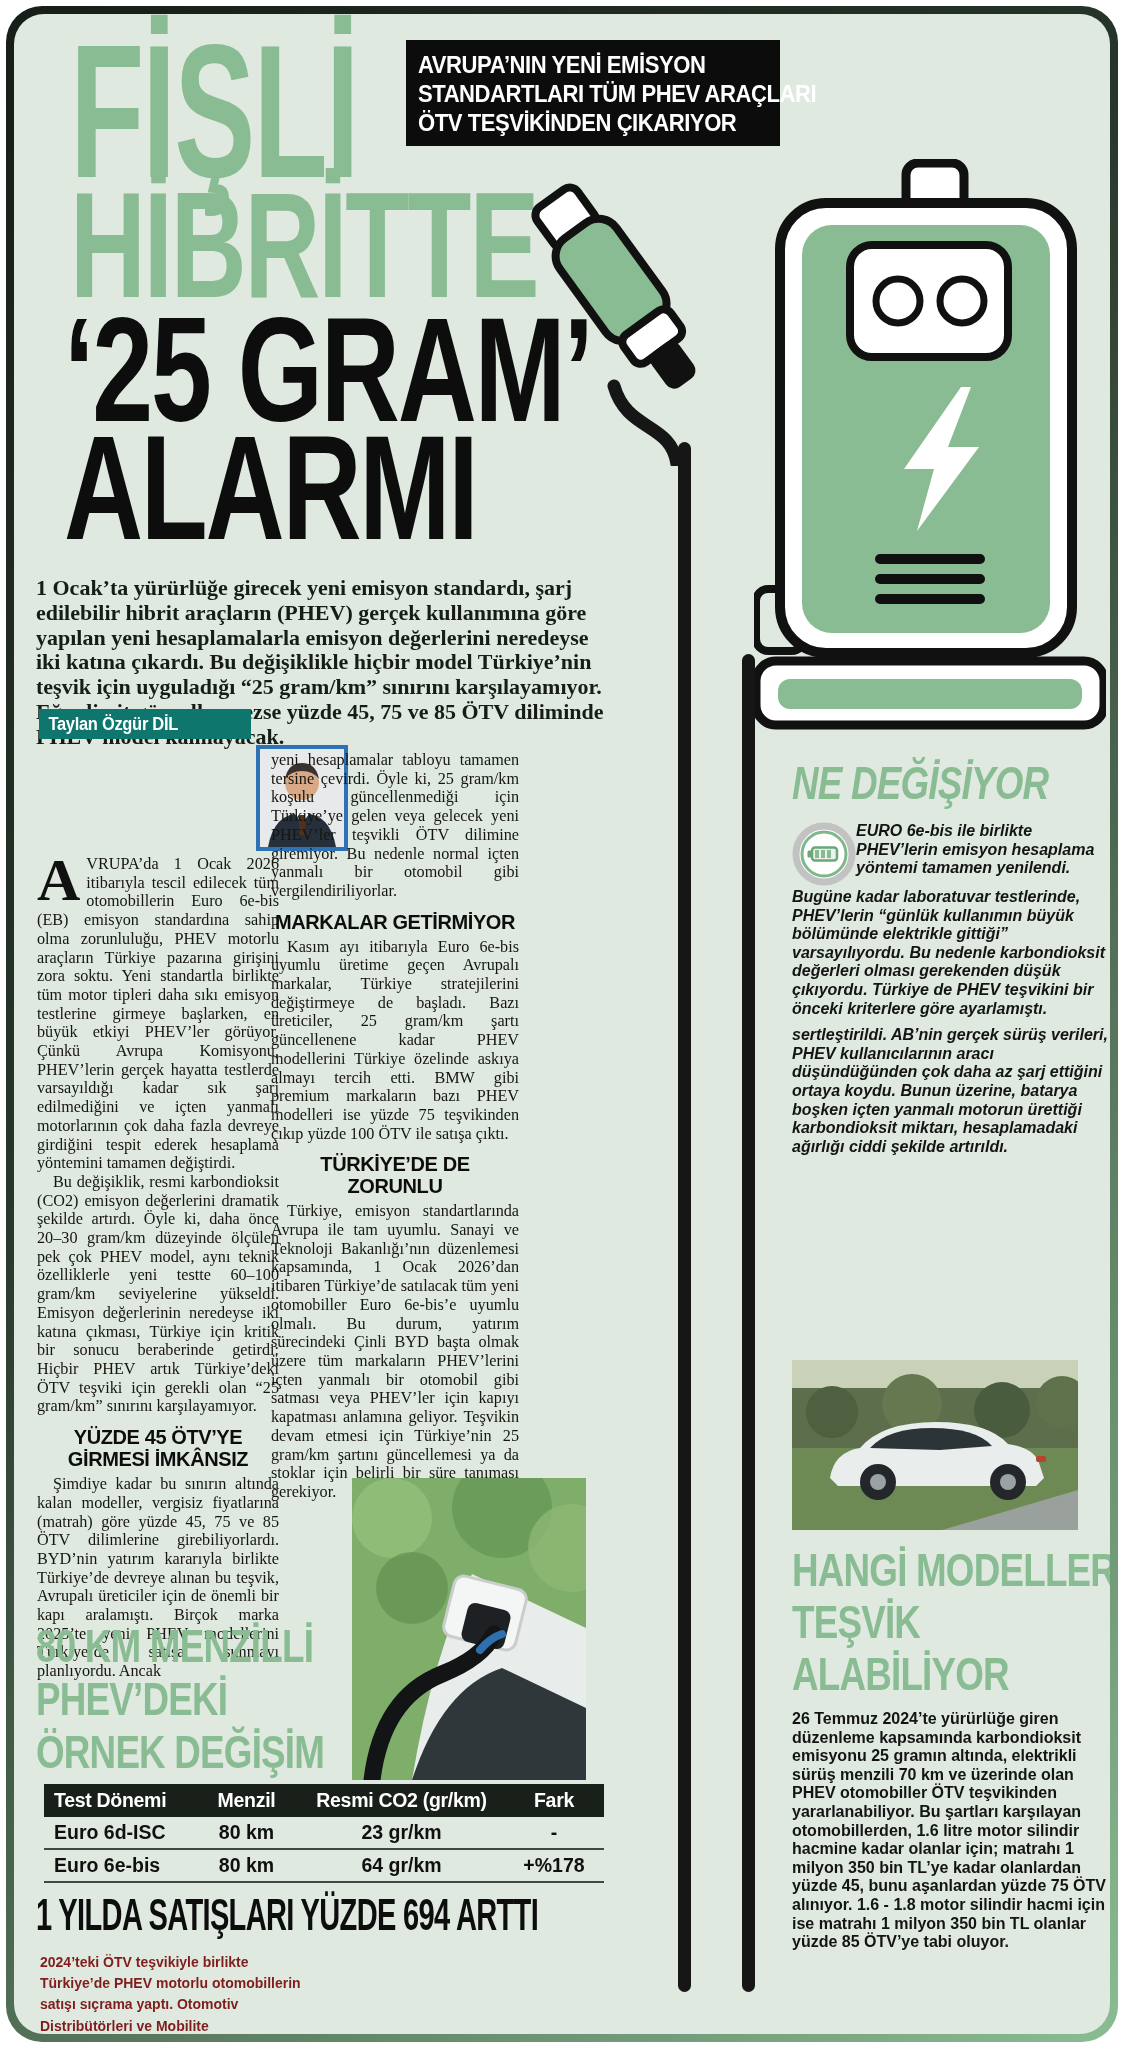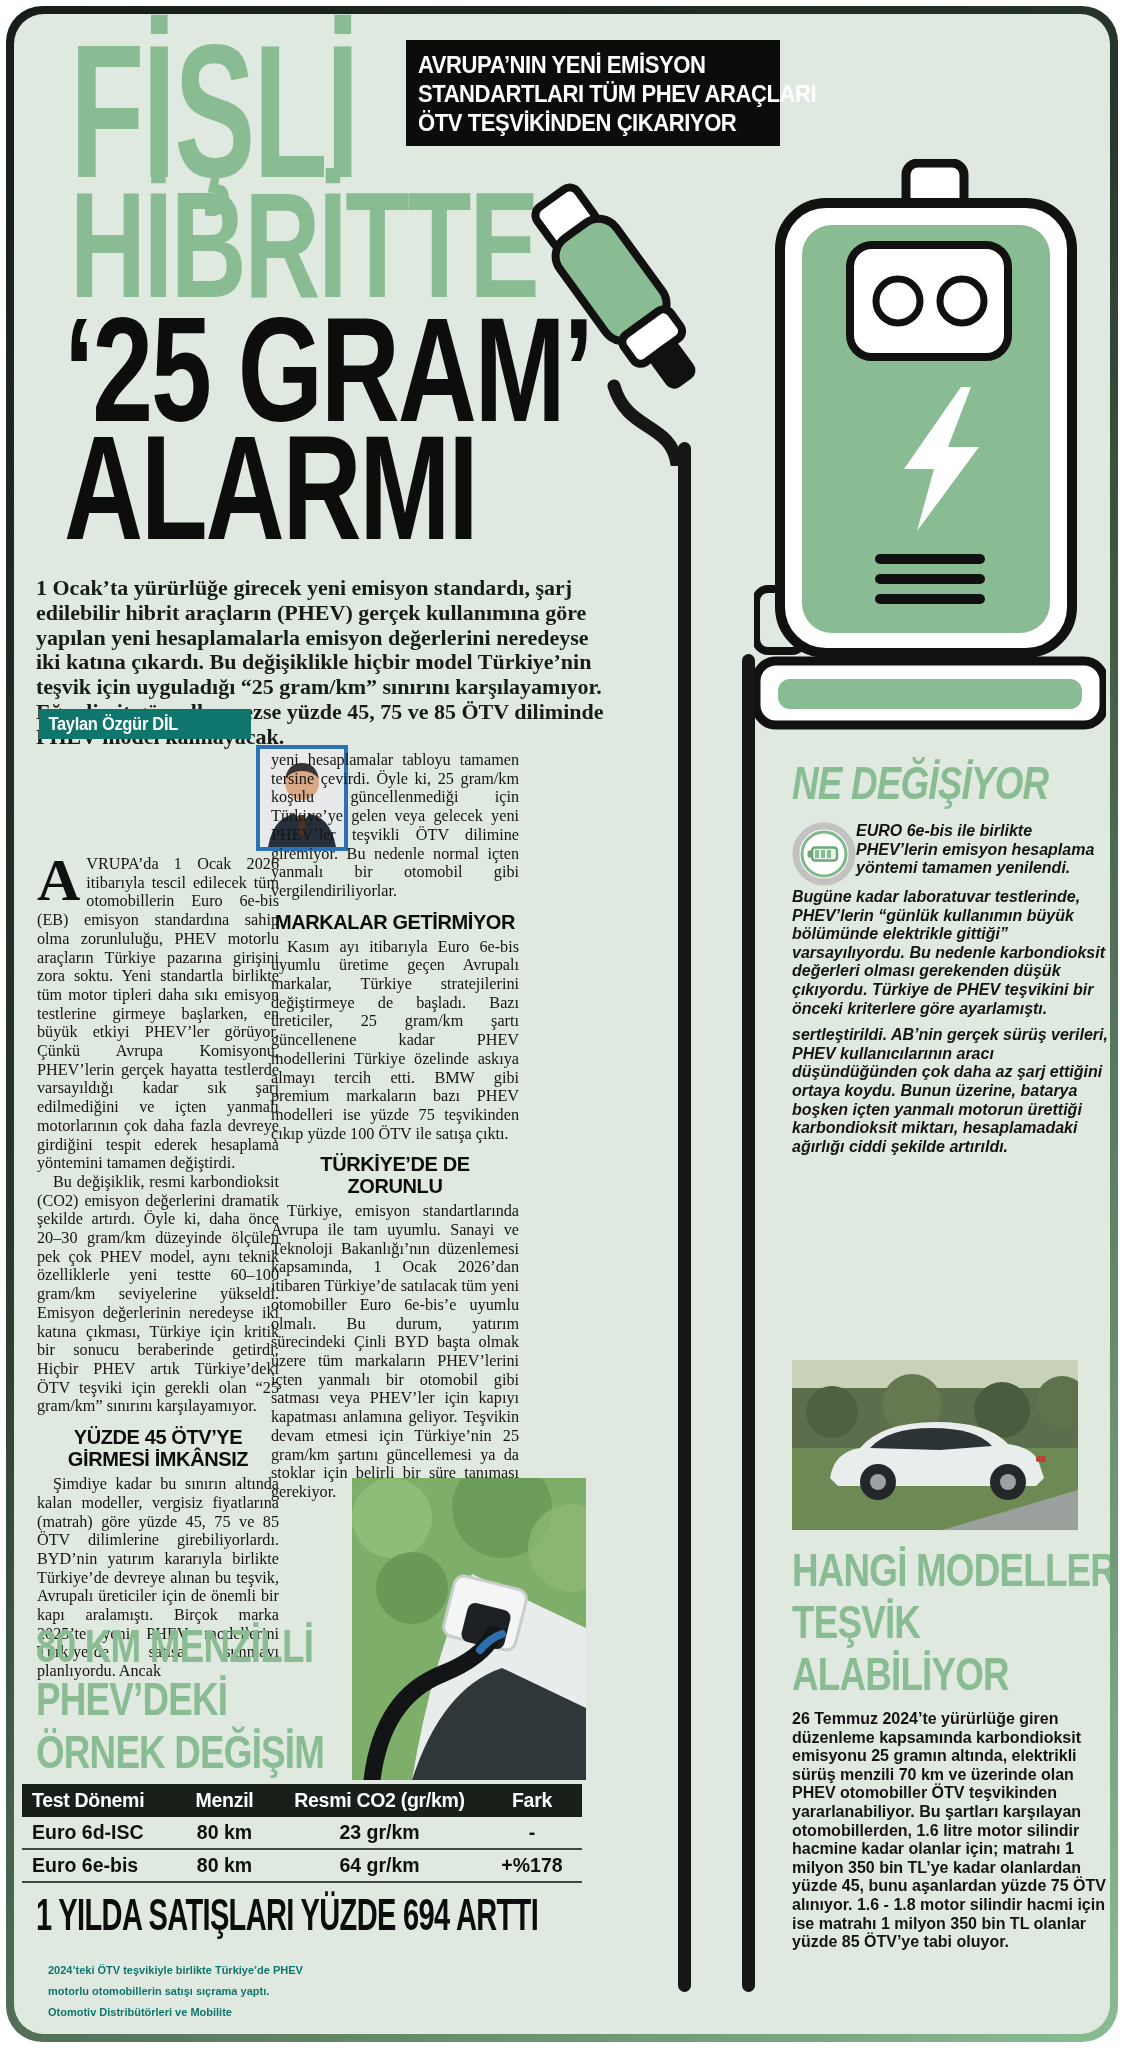--- a/index.html
+++ b/index.html
@@ -58,33 +58,33 @@
   #suv-photo{left:778px;top:1346px;width:286px;height:170px;}
   #hangi-head{left:778px;top:1530px;}
   #hangi-head div{font-size:46px;line-height:52px;}
   #hangi-body{left:778px;top:1696px;width:318px;}
 
   
   #table-title{left:22px;top:1606px;}
   #table-title div{font-size:46px;line-height:53px;}
   #midphoto{left:338px;top:1464px;width:234px;height:302px;}
 
-  #phev-table{left:8px;top:1770px;width:560px;font-weight:bold;}
+  #phev-table{left:30px;top:1770px;width:560px;font-weight:bold;}
   .trow{display:grid;grid-template-columns:150px 105px 205px 100px;align-items:center;}
   .thead{background:#182019;color:#fff;height:33px;font-size:19.5px;letter-spacing:-.3px;}
   .tr{height:31px;font-size:19.5px;color:#101010;border-bottom:2px solid #454545;}
   .c0{padding-left:10px;text-align:left;}
   .c1{text-align:center;}
   .c2{text-align:center;}
   .c3{text-align:center;}
 
   #bottom-head{left:22px;top:1876px;font-size:44px;font-weight:bold;letter-spacing:-1px;color:#0d0d0d;
                transform:scaleX(.66);transform-origin:left top;white-space:nowrap;}
   #bottom-cols{left:22px;top:1934px;width:564px;display:flex;gap:24px;}
-  #bottom-cols p{margin:12px;width:270px;font-size:11px;line-height:21.2px;font-weight:bold;color:#0f766e;}
+  #bottom-cols p{margin:4px;width:270px;font-size:14px;line-height:21.2px;font-weight:bold;color:#7f1d1d;}
 </style>
 </head>
 <body>
 
 <div class="page">
   <div class="frame">
     <div class="canvas">
 
       <div id="hl1" class="abs hl green">FİŞLİ</div>
       <div id="badge" class="abs">

